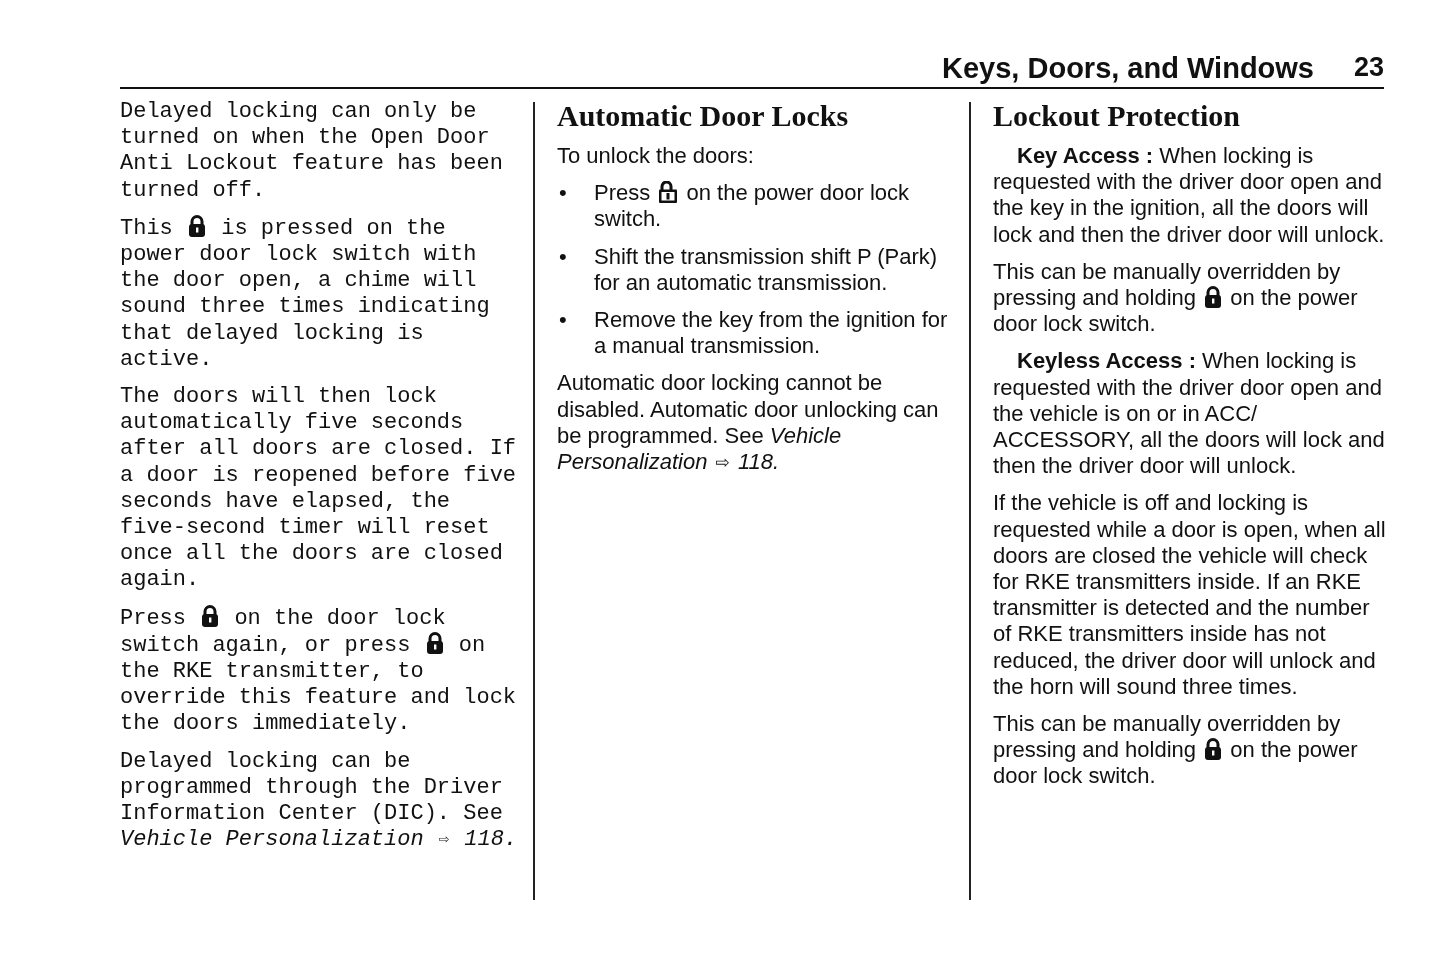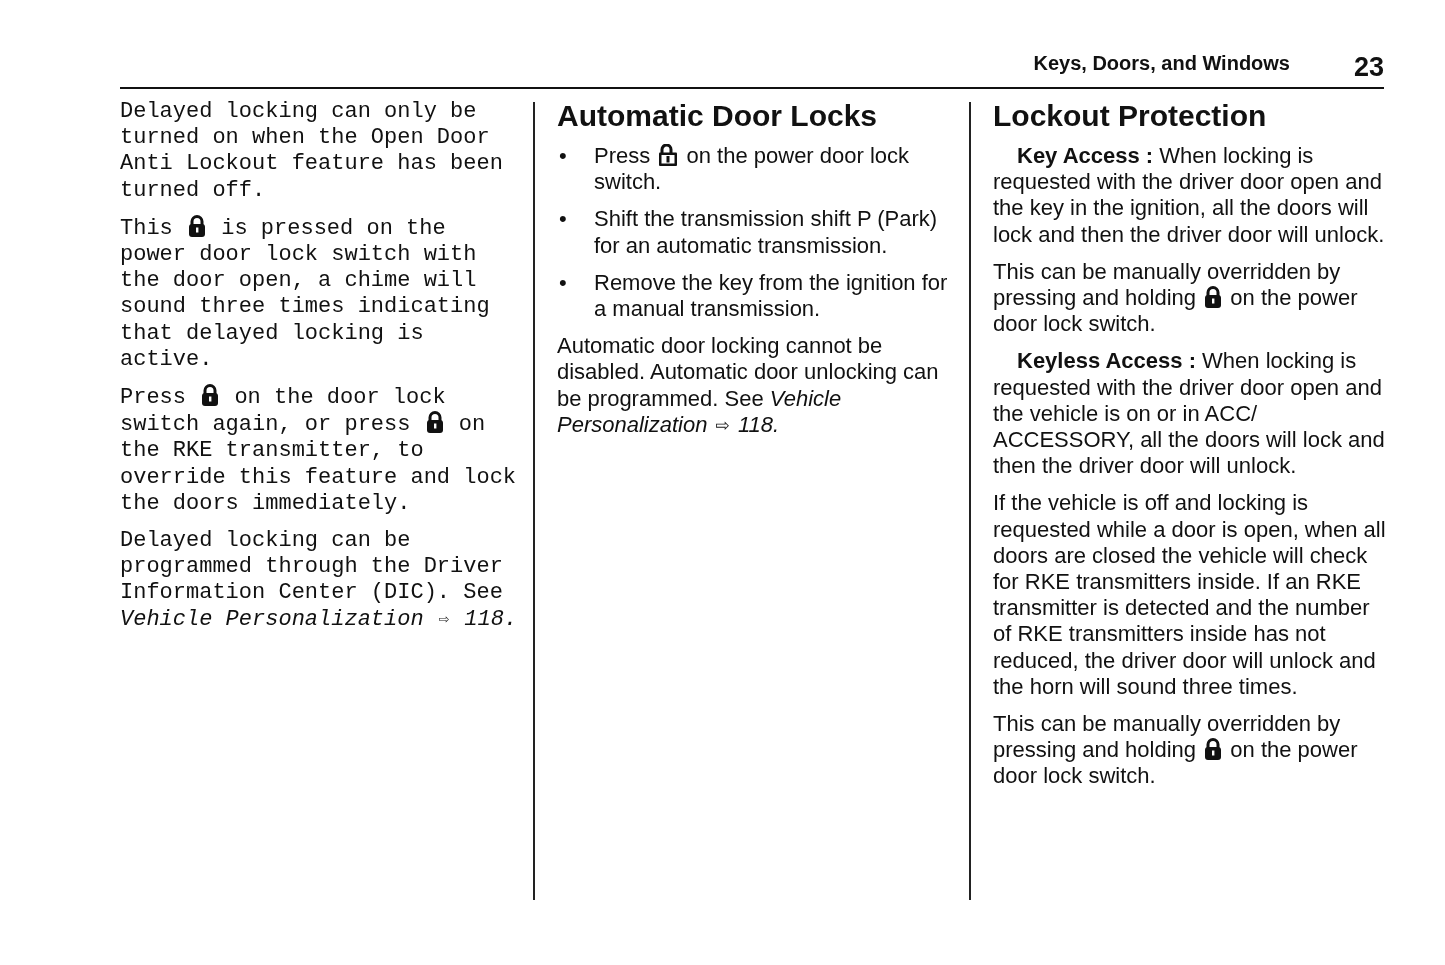--- a/index.html
+++ b/index.html
@@ -1,29 +1,29 @@
 <!DOCTYPE html>
 <html><head>
 <meta charset="utf-8">
 <style>
   html, body { margin: 0; padding: 0; background: #ffffff; }
   body { width: 1445px; height: 965px; position: relative; overflow: hidden;
          font-family: "Liberation Sans", sans-serif; color: #111111; }
   .header { position: absolute; left: 120px; top: 50px; width: 1264px; height: 37px;
             border-bottom: 2px solid #111; }
-  .header-title { position: absolute; right: 94px; top: 2px; font-size: 20px; font-weight: bold; }
+  .header-title { position: absolute; right: 70px; top: 2px; font-size: 29px; font-weight: bold; }
   .header-page { position: absolute; right: 0px; top: 2px; font-size: 27px; font-weight: bold; text-align: right; }
   .col { position: absolute; top: 98px; }
   .col1 { left: 120px; width: 400px; }
   .col2 { left: 557px; width: 395px; }
   .col3 { left: 993px; width: 395px; }
   .divider { position: absolute; top: 102px; height: 798px; width: 2px; background: #222; }
   .div1 { left: 533px; }
   .div2 { left: 969px; }
-  h2 { font-size: 30px; font-weight: bold; margin: 0 0 9px 0; line-height: 36px; }
+  h2 { font-size: 30px; font-weight: bold; margin: 0 0 9px 0; line-height: 36px; font-family: Liberation Serif, serif; }
   p { font-size: 22px; line-height: 26.2px; margin: 0 0 11px 0; }
   .col1 p:first-child { margin-top: 0; }
   .col1 { top: 99px; font-family: Liberation Mono, monospace; }
   b { font-weight: bold; margin-left: 24px; }
   i { font-style: italic; }
   .lock { display: inline-block; vertical-align: -3px; margin: 0 2px; }
   ul { list-style: none; margin: 0 0 11px 0; padding: 0; }
   li { position: relative; padding-left: 37px; font-size: 22px; line-height: 26.2px; margin-bottom: 11px; }
   li .bullet { position: absolute; left: 2px; top: 0; }
   .arrow { display: inline-block; font-style: normal; font-size: 17px; vertical-align: 1px; margin: 0 2px; }
@@ -43,20 +43,21 @@
   <p>Delayed locking can only be turned on when the Open Door Anti Lockout feature has been turned off.</p>
   <p>
     <span>This</span>
     <svg class="lock" width="18" height="22" viewBox="0 0 18 22">
         <path d="M4 10 V6.5 A5 5 0 0 1 14 6.5 V10" fill="none" stroke="#111" stroke-width="3"></path>
         <rect x="1" y="9" width="16" height="13" rx="3" fill="#111"></rect>
         <rect x="8" y="12.5" width="2.4" height="5" fill="#fff"></rect>
       </svg>
     <span>is pressed on the power door lock switch with the door open, a chime will sound three times indicating that delayed locking is active.</span>
   </p>
+  <p>The doors will then lock automatically five seconds after all doors are closed. If a door is reopened before five seconds have elapsed, the five-second timer will reset once all the doors are closed again.</p>
   <p>
     <span>Press</span>
     <svg class="lock" width="18" height="22" viewBox="0 0 18 22">
         <path d="M4 10 V6.5 A5 5 0 0 1 14 6.5 V10" fill="none" stroke="#111" stroke-width="3"></path>
         <rect x="1" y="9" width="16" height="13" rx="3" fill="#111"></rect>
         <rect x="8" y="12.5" width="2.4" height="5" fill="#fff"></rect>
       </svg>
     <span>on the door lock switch again, or press</span>
     <svg class="lock" width="18" height="22" viewBox="0 0 18 22">
         <path d="M4 10 V6.5 A5 5 0 0 1 14 6.5 V10" fill="none" stroke="#111" stroke-width="3"></path>
@@ -68,20 +69,21 @@
   <p>
     <span>Delayed locking can be programmed through the Driver Information Center (DIC). See</span>
     <i>Vehicle Personalization</i>
     <span class="arrow">⇨</span>
     <i>118.</i>
   </p>
 </div>
 
 <div class="col col2">
   <h2>Automatic Door Locks</h2>
+  <p>To unlock the doors:</p>
   <ul>
     <li>
       <span class="bullet">•</span>
       <span>Press</span>
       <svg class="lock" width="20" height="22" viewBox="0 0 20 22">
           <path d="M4 9 V5.5 A4.5 4.5 0 0 1 13 5.5 V9" fill="none" stroke="#111" stroke-width="3"></path>
           <rect x="1" y="8.5" width="18" height="13.5" rx="1" fill="#111"></rect>
           <rect x="3.5" y="11" width="13" height="8.5" fill="#fff"></rect>
           <rect x="8.5" y="12" width="3" height="6.5" fill="#111"></rect>
         </svg>

